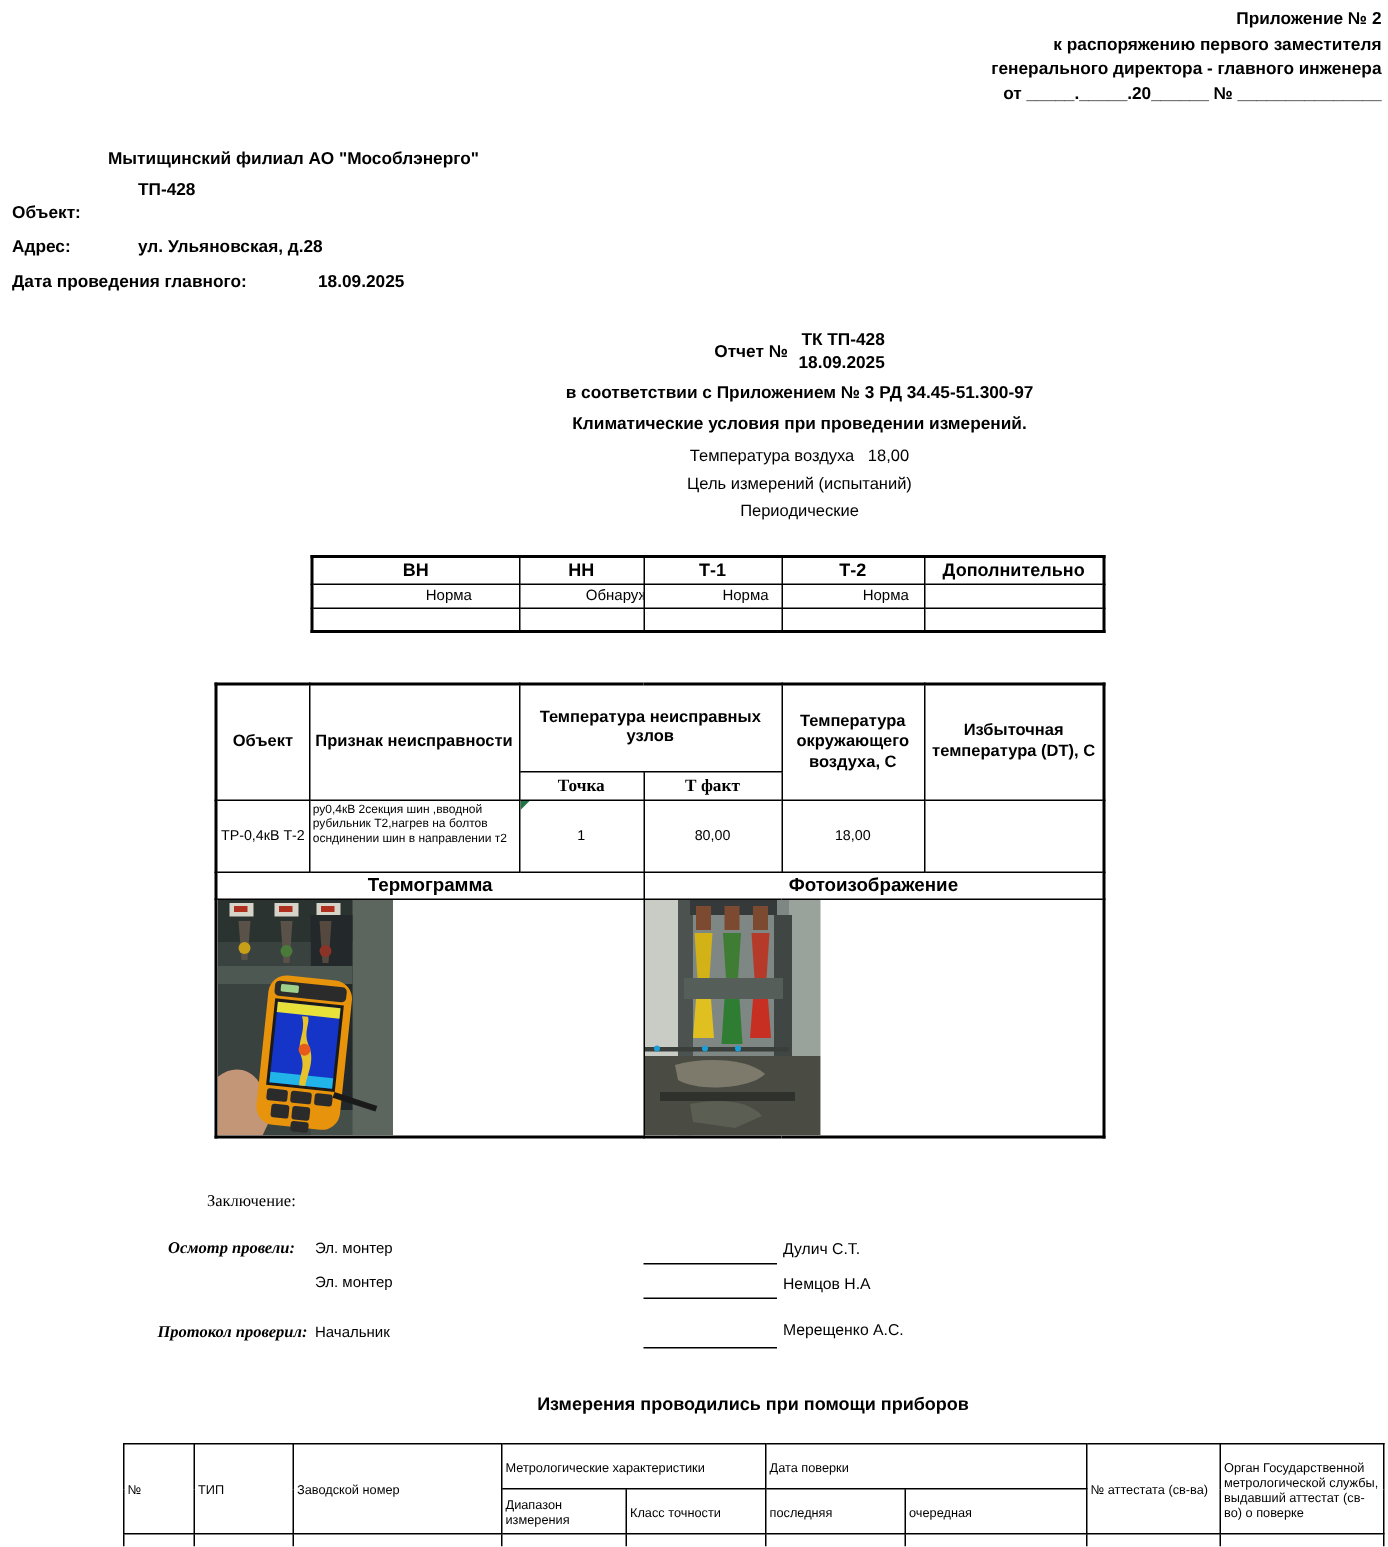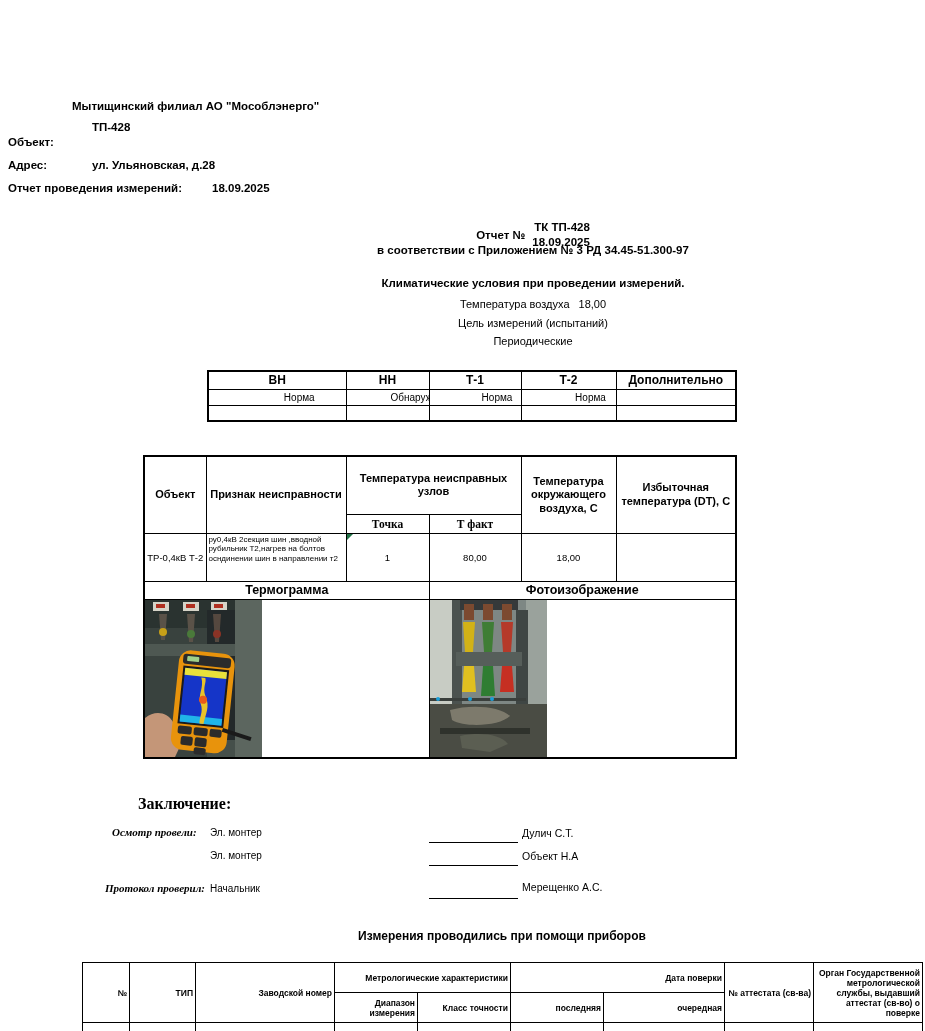--- a/index.html
+++ b/index.html
@@ -37,56 +37,62 @@
   .t-meas .dat { font-size:9.5px; }
   .t-meas .fault { font-size:8px; line-height:9.6px; text-align:left; vertical-align:top; padding:1px 2px; position:relative; }
   .t-meas .pointcell { position:relative; }
   .flag { position:absolute; top:0; left:0; width:0; height:0;
           border-top:6px solid #217346; border-right:6px solid transparent; }
   .t-meas .seclbl { font-size:12.5px; font-weight:bold; height:18px; }
   .photocell { vertical-align:top; padding:0; }
   .photocell svg { display:block; }
 
   
-  .serifb { font-family:"Liberation Serif", serif; font-weight:bold; font-size:16px; }
+  .serifb { font-family:"Liberation Serif", serif; font-weight:normal; font-size:11px; }
   .serifi { font-family:"Liberation Serif", serif; font-style:italic; font-weight:bold; font-size:11px; }
   .role { font-size:10px; }
   .sig-line { border-bottom:1.5px solid #000; width:89px; height:16px; }
   .signame { font-size:10.5px; }
 
   
   .instr-title { left:82px; top:929px; width:840px; text-align:center; font-weight:bold; font-size:12px; }
   .t-instr { position:absolute; left:82px; top:962px; width:840px; border:1.5px solid #000; }
-  .t-instr td { border:1px solid #000; text-align:right; vertical-align:middle;
-                font-size:8.5px; line-height:10px; padding:0 2px;font-weight:bold; }
+  .t-instr td { border:1px solid #000; text-align:left; vertical-align:middle;
+                font-size:8.5px; line-height:10px; padding:0 2px; }
   .t-instr tr { height:30px; }
 </style>
 </head>
 <body>
 
 <div class="page">
 
+  <div class="abs appendix">
+    <div>Приложение № 2</div>
+    <div>к распоряжению первого заместителя</div>
+    <div>генерального директора - главного инженера</div>
+    <div>от _____._____.20______  № _______________</div>
+  </div>
 
   <div class="abs orgname">Мытищинский филиал  АО "Мособлэнерго"</div>
 
   <div class="abs objlabel" style="left:8px; top:136px;">Объект:</div>
   <div class="abs objlabel" style="left:92px; top:121px;">ТП-428</div>
   <div class="abs objlabel" style="left:8px; top:159px;">Адрес:</div>
   <div class="abs objlabel" style="left:92px; top:159px;">ул. Ульяновская, д.28</div>
-  <div class="abs objlabel" style="left:8px; top:182px;">Отчет проведения измерений:</div>
+  <div class="abs objlabel" style="left:8px; top:182px;">Дата проведения главного:</div>
   <div class="abs objlabel" style="left:212px; top:182px;">18.09.2025</div>
 
   <div class="abs otchet-row" style="top:220px;">
     <span class="b" style="font-size:11.5px;">Отчет №</span>
     <span class="otchet-num">
       <div>ТК ТП-428</div>
       <div>18.09.2025</div>
     </span>
   </div>
-  <div class="abs repblock b" style="top:244px; font-size:11.5px;">в соответствии с Приложением № 3 РД 34.45-51.300-97</div>
+  <div class="abs repblock b" style="top:256px; font-size:11.5px;">в соответствии с Приложением № 3 РД 34.45-51.300-97</div>
   <div class="abs repblock b" style="top:277px; font-size:11.5px;">Климатические условия при проведении измерений.</div>
   <div class="abs repblock" style="top:298px; font-size:11px;">
     <span>Температура воздуха</span>
     <span style="margin-left:6px;">18,00</span>
   </div>
   <div class="abs repblock" style="top:317px; font-size:11px;">Цель измерений (испытаний)</div>
   <div class="abs repblock" style="top:335px; font-size:11px;">Периодические</div>
 
   <table class="t-status">
     <colgroup>
@@ -230,21 +236,21 @@
 
   <div class="abs serifb" style="left:138px; top:795px;">Заключение:</div>
 
   <div class="abs serifi" style="left:112px; top:826px;">Осмотр провели:</div>
   <div class="abs role" style="left:210px; top:827px;">Эл. монтер</div>
   <div class="abs sig-line" style="left:429px; top:827px;"></div>
   <div class="abs signame" style="left:522px; top:827px;">Дулич С.Т.</div>
 
   <div class="abs role" style="left:210px; top:850px;">Эл. монтер</div>
   <div class="abs sig-line" style="left:429px; top:850px;"></div>
-  <div class="abs signame" style="left:522px; top:850px;">Объект Н.А</div>
+  <div class="abs signame" style="left:522px; top:850px;">Немцов Н.А</div>
 
   <div class="abs serifi" style="left:105px; top:882px;">Протокол  проверил:</div>
   <div class="abs role" style="left:210px; top:883px;">Начальник</div>
   <div class="abs sig-line" style="left:429px; top:883px;"></div>
   <div class="abs signame" style="left:522px; top:881px;">Мерещенко А.С.</div>
 
   <div class="abs instr-title">Измерения проводились при помощи приборов</div>
 
   <table class="t-instr">
     <colgroup>

